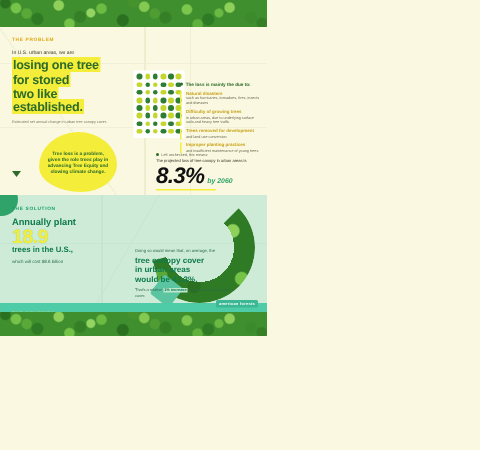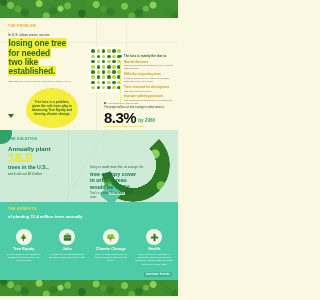--- a/index.html
+++ b/index.html
@@ -1,21 +1,21 @@
 <!DOCTYPE html>
 <html><head>
 <meta charset="utf-8">
 <style>
   html,body{margin:0;padding:0;}
   body{
     width:178px;height:300px;overflow:hidden;
     font-family:"Liberation Sans",sans-serif;
     background:#FAF8E0;position:relative;
   }
-  .page{position:relative;width:178px;height:296px;overflow:hidden;}
+  .page{position:relative;width:178px;height:224px;overflow:hidden;}
 
   
   .canopy{
     position:absolute;left:0;width:100%;
     background-color:#3f8f2e;
     background-image:
       radial-gradient(circle at 6% 30%, #76c34a 0 3px, transparent 4px),
       radial-gradient(circle at 14% 70%, #2f7a24 0 3.5px, transparent 4.5px),
       radial-gradient(circle at 22% 20%, #8fd05a 0 3px, transparent 4px),
       radial-gradient(circle at 30% 62%, #357f26 0 3.5px, transparent 4.5px),
@@ -117,21 +117,21 @@
   }
 
   
   .stat-box{position:absolute;left:104px;top:84px;width:70px;}
   .stat-lead{font-size:2.5px;color:#6e6e55;line-height:1.3;padding-left:4px;}
   .stat-lead .bullet{
     display:inline-block;width:2.2px;height:2.2px;background:#2C6B2A;
     border-radius:50%;margin-left:-4px;margin-right:1.4px;vertical-align:middle;
   }
   .stat-sub{font-size:2.7px;color:#3b3b28;line-height:1.3;margin-top:1px;}
-  .stat-row{display:flex;align-items:flex-end;gap:2px;margin-top:1px;}
+  .stat-row{display:flex;align-items:flex-end;gap:2px;margin-top:1px;font-style:italic;}
   .stat-num{font-size:15px;font-weight:bold;color:#111;line-height:.95;letter-spacing:-.5px;}
   .stat-year{font-size:4.6px;font-weight:bold;color:#2FA36A;padding-bottom:2.4px;}
   .stat-underline{height:1.4px;background:#F4ED3A;width:40px;margin-top:.5px;}
 
   
   .s-left{position:absolute;left:8px;top:7px;width:74px;}
   .s-head{font-size:6.2px;font-weight:bold;color:#0F7A4D;line-height:1.15;margin-top:4px;}
   .s-big{font-size:13px;font-weight:bold;color:#F4ED3A;line-height:.98;letter-spacing:-.3px;
          text-shadow:0 0 .6px #7ec79f;}
   .s-tail{font-size:5.2px;font-weight:bold;color:#0F7A4D;line-height:1.15;}
@@ -197,21 +197,21 @@
   <div class="canopy canopy-top"></div>
 
   <div class="sec-problem">
     <div class="maplines"></div>
 
     <div class="p-left">
       <div class="kicker">THE PROBLEM</div>
       <div class="p-intro">In U.S. urban areas, we are</div>
       <div class="p-head">
         <span>losing one tree</span><br>
-        <span>for needed</span><br>
+        <span>for stored</span><br>
         <span>two like</span><br>
         <span>established.</span>
       </div>
       <div class="p-note">Estimated net annual change in urban tree canopy cover.</div>
     </div>
 
     <div class="arrow-down"></div>
 
     <div class="dotgrid" id="dotgrid">
         <div class="dot" style="background: rgb(46, 125, 50);"></div>

